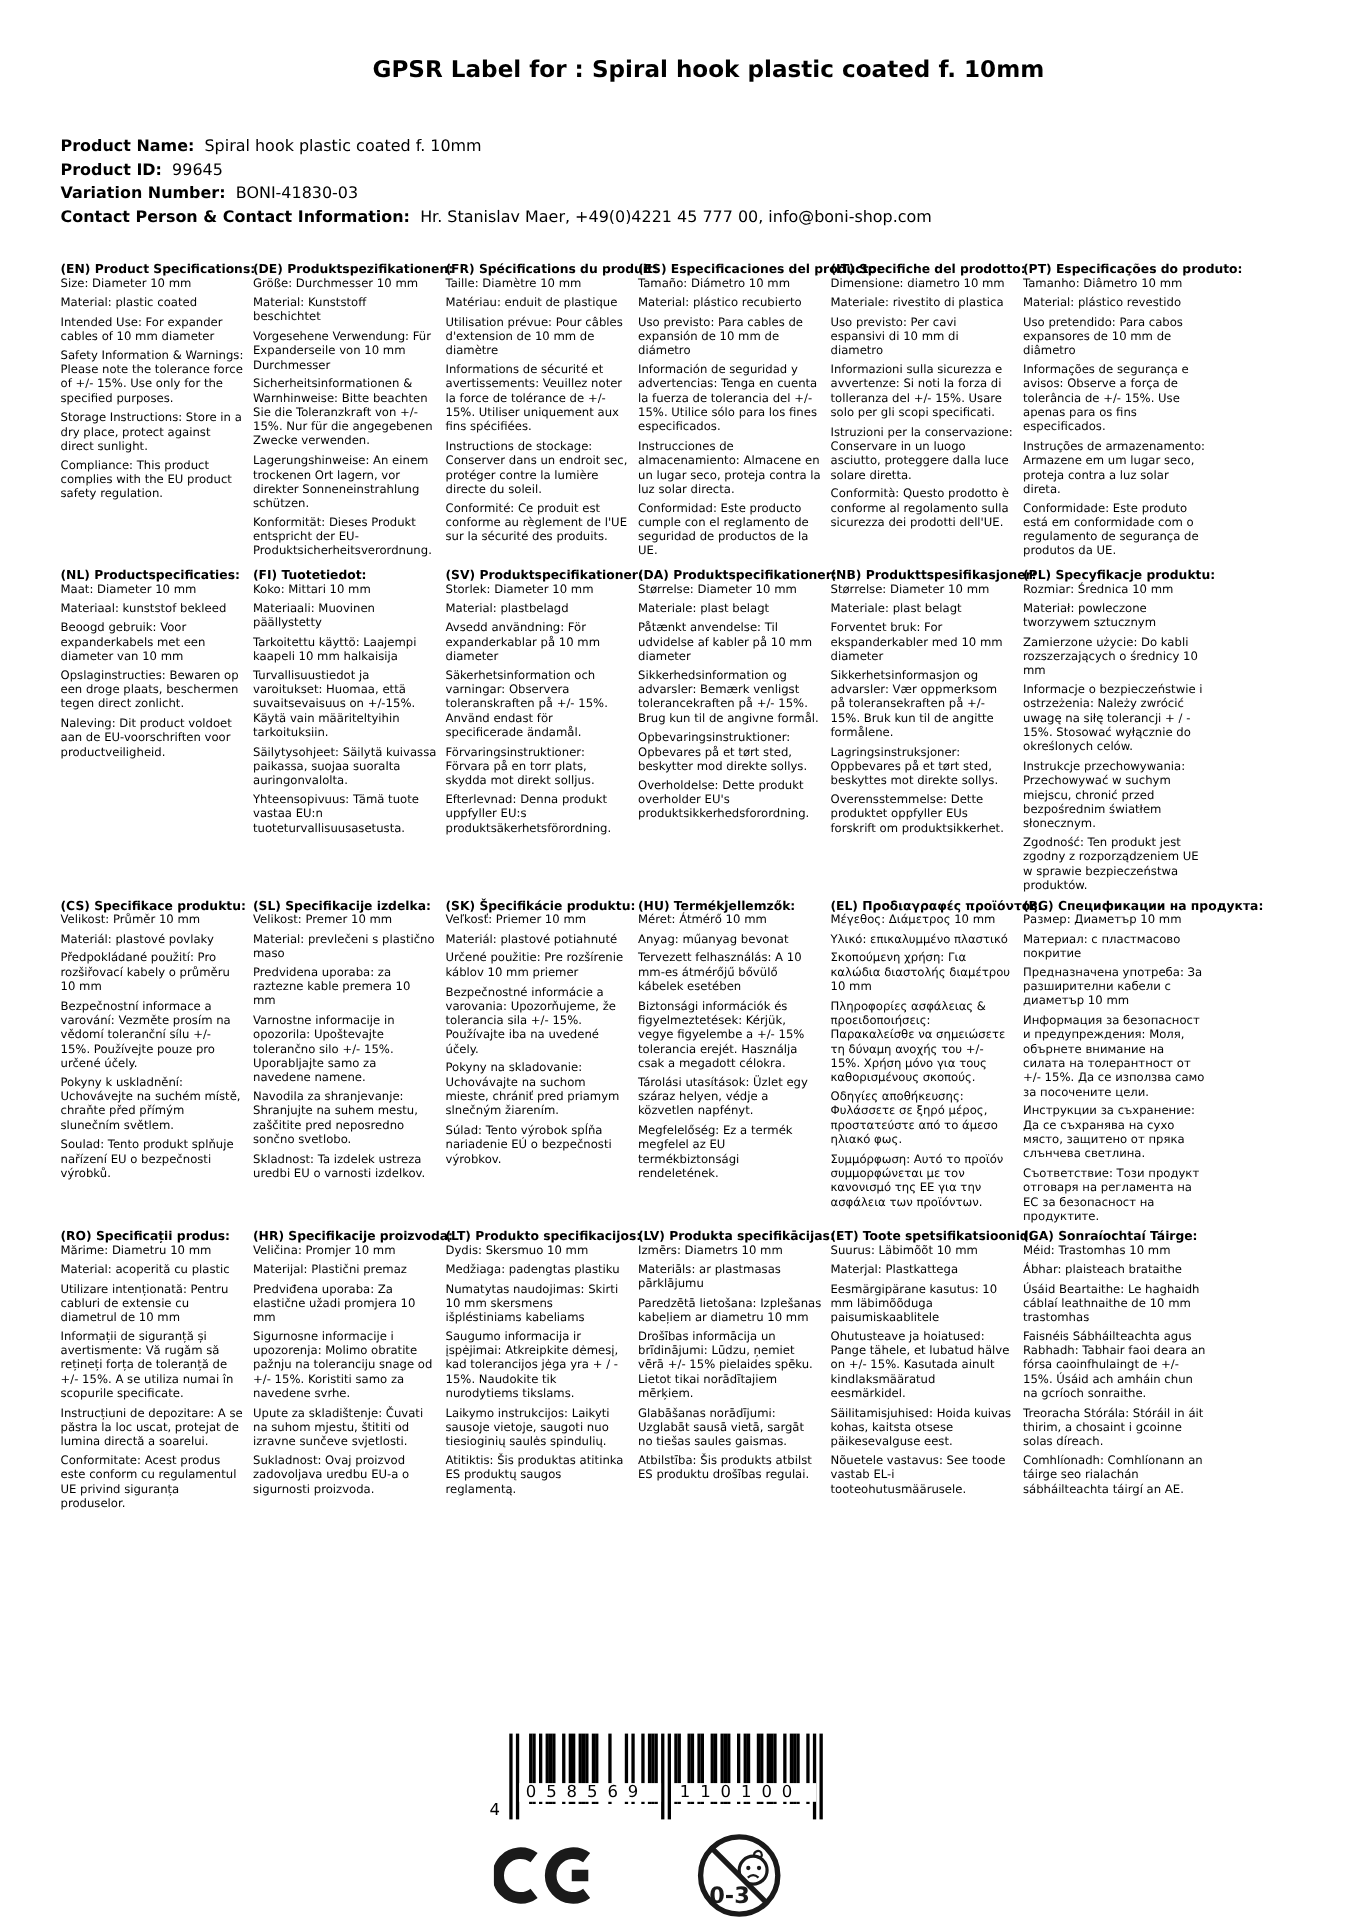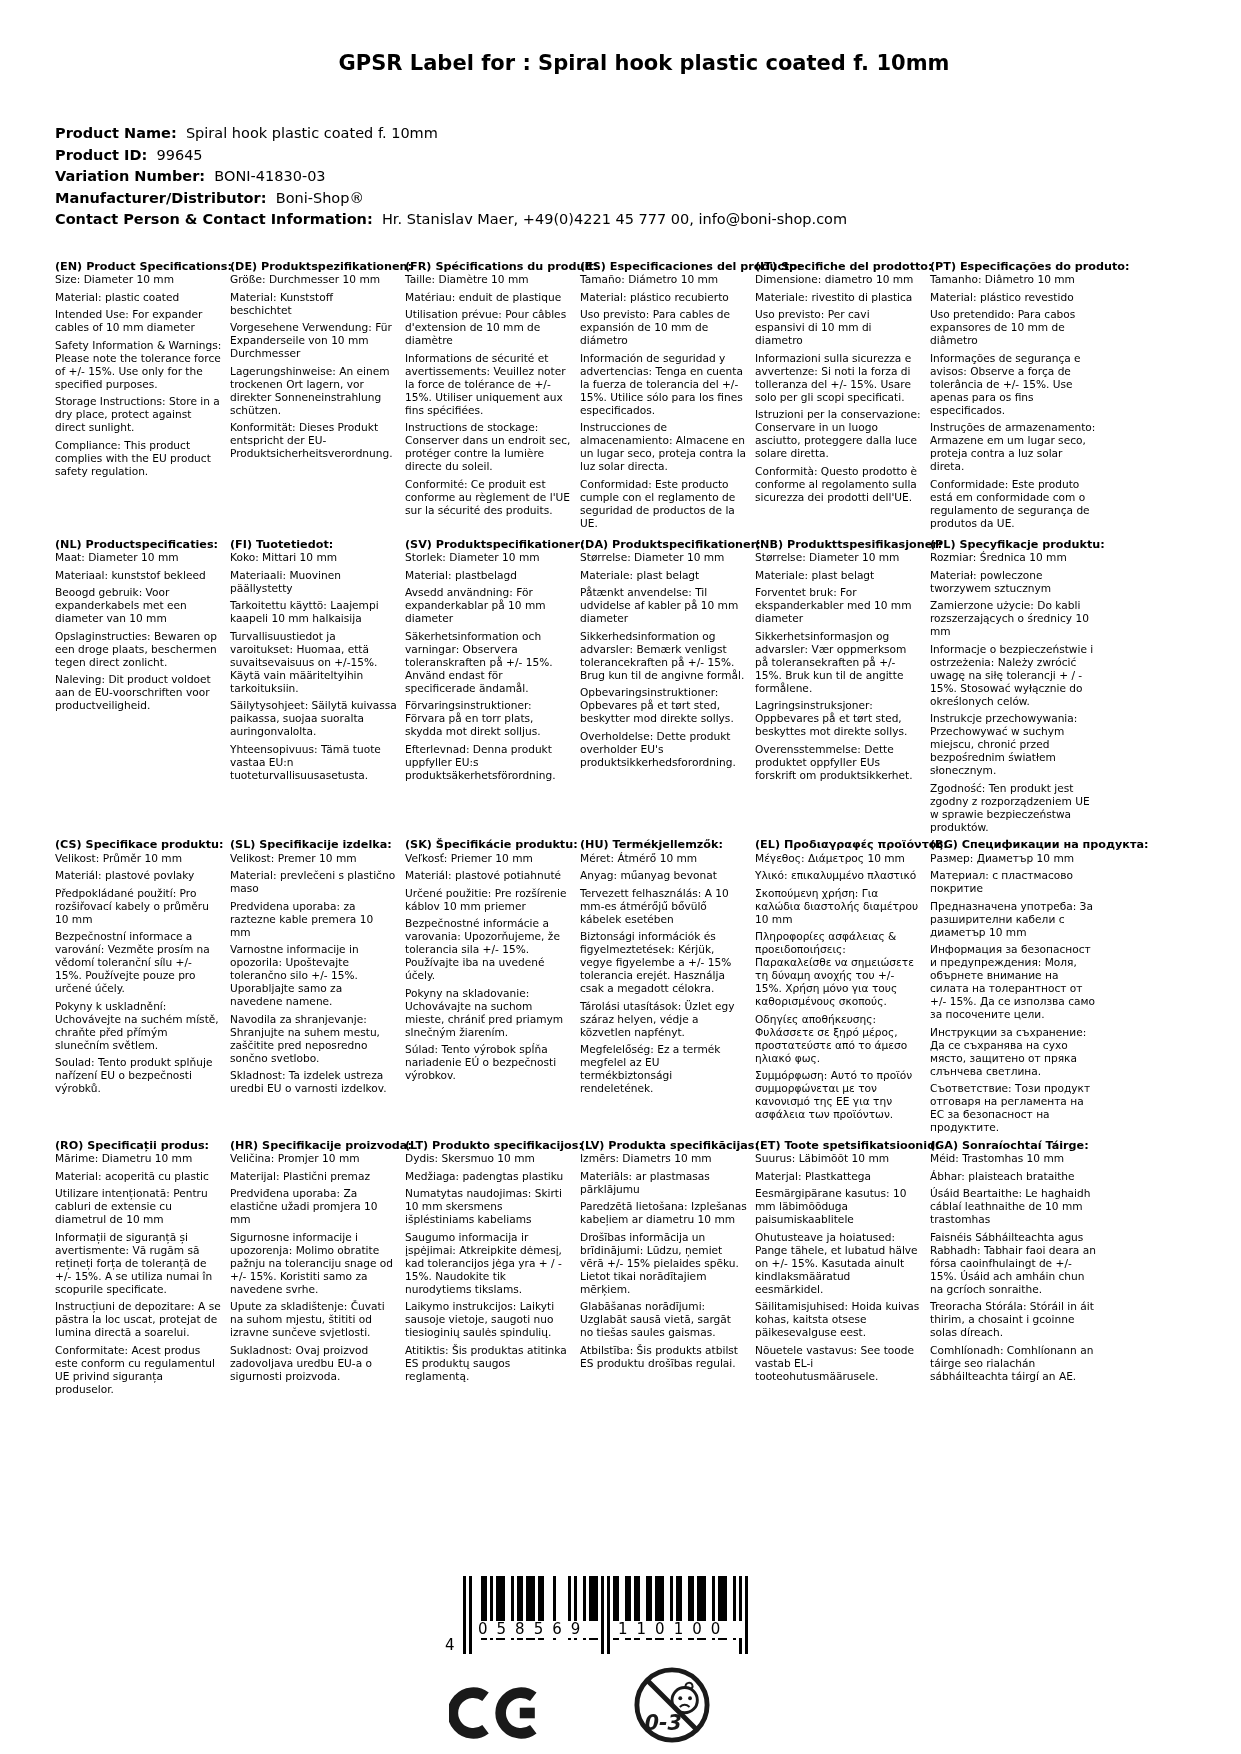--- a/index.html
+++ b/index.html
@@ -27,52 +27,52 @@
   .barcode{position:relative;width:285px;height:78px;margin-left:18px;}
   .barcode .bar{position:absolute;top:0;background:#000;width:3px;}
   .barcode .num-strip{
     position:absolute;bottom:16px;height:17px;background:#fff;
     font-size:15px;letter-spacing:9px;text-indent:6px;line-height:17px;
     font-family:"DejaVu Sans","Liberation Sans",sans-serif;
   }
   .barcode .first-digit{
     position:absolute;left:-18px;bottom:0;font-size:15px;line-height:17px;
   }
-  .marks-row{display:flex;align-items:flex-end;margin-top:12px;font-style:italic;}
+  .marks-row{display:flex;align-items:center;margin-top:12px;}
   .ce-mark{margin-left:4px;}
   .age-mark{margin-left:92px;}
 </style>
 </head>
 <body>
 
 <div class="title">GPSR Label for : Spiral hook plastic coated f. 10mm</div>
 
 <div class="product-info">
     <div class="info-row"><b>Product Name:</b><span class="val">&nbsp; Spiral hook plastic coated f. 10mm</span></div>
     <div class="info-row"><b>Product ID:</b><span class="val">&nbsp; 99645</span></div>
     <div class="info-row"><b>Variation Number:</b><span class="val">&nbsp; BONI-41830-03</span></div>
-    <div class="info-row"><b>Manufacturer/Distributor:</b><span class="val">&nbsp; Boni-Shop®</span></div>
     <div class="info-row"><b>Contact Person &amp; Contact Information:</b><span class="val">&nbsp; Hr. Stanislav Maer, +49(0)4221 45 777 00, info@boni-shop.com</span></div>
   </div>
 
 <div class="specs-grid">
     <div class="spec-block">
       <div class="spec-header">(EN) Product Specifications:</div>
       <div class="spec-para first">Size: Diameter 10 mm</div>
       <div class="spec-para">Material: plastic coated</div>
       <div class="spec-para">Intended Use: For expander cables of 10 mm diameter</div>
       <div class="spec-para">Safety Information &amp; Warnings: Please note the tolerance force of +/- 15%. Use only for the specified purposes.</div>
       <div class="spec-para">Storage Instructions: Store in a dry place, protect against direct sunlight.</div>
       <div class="spec-para">Compliance: This product complies with the EU product safety regulation.</div>
     </div>
     <div class="spec-block">
       <div class="spec-header">(DE) Produktspezifikationen:</div>
       <div class="spec-para first">Größe: Durchmesser 10 mm</div>
       <div class="spec-para">Material: Kunststoff beschichtet</div>
       <div class="spec-para">Vorgesehene Verwendung: Für Expanderseile von 10 mm Durchmesser</div>
+      <div class="spec-para">Sicherheitsinformationen &amp; Warnhinweise: Bitte beachten Sie die Toleranzkraft von +/- 15%. Nur für die angegebenen Zwecke verwenden.</div>
       <div class="spec-para">Lagerungshinweise: An einem trockenen Ort lagern, vor direkter Sonneneinstrahlung schützen.</div>
       <div class="spec-para">Konformität: Dieses Produkt entspricht der EU-Produktsicherheitsverordnung.</div>
     </div>
     <div class="spec-block">
       <div class="spec-header">(FR) Spécifications du produit:</div>
       <div class="spec-para first">Taille: Diamètre 10 mm</div>
       <div class="spec-para">Matériau: enduit de plastique</div>
       <div class="spec-para">Utilisation prévue: Pour câbles d'extension de 10 mm de diamètre</div>
       <div class="spec-para">Informations de sécurité et avertissements: Veuillez noter la force de tolérance de +/- 15%. Utiliser uniquement aux fins spécifiées.</div>
       <div class="spec-para">Instructions de stockage: Conserver dans un endroit sec, protéger contre la lumière directe du soleil.</div>

